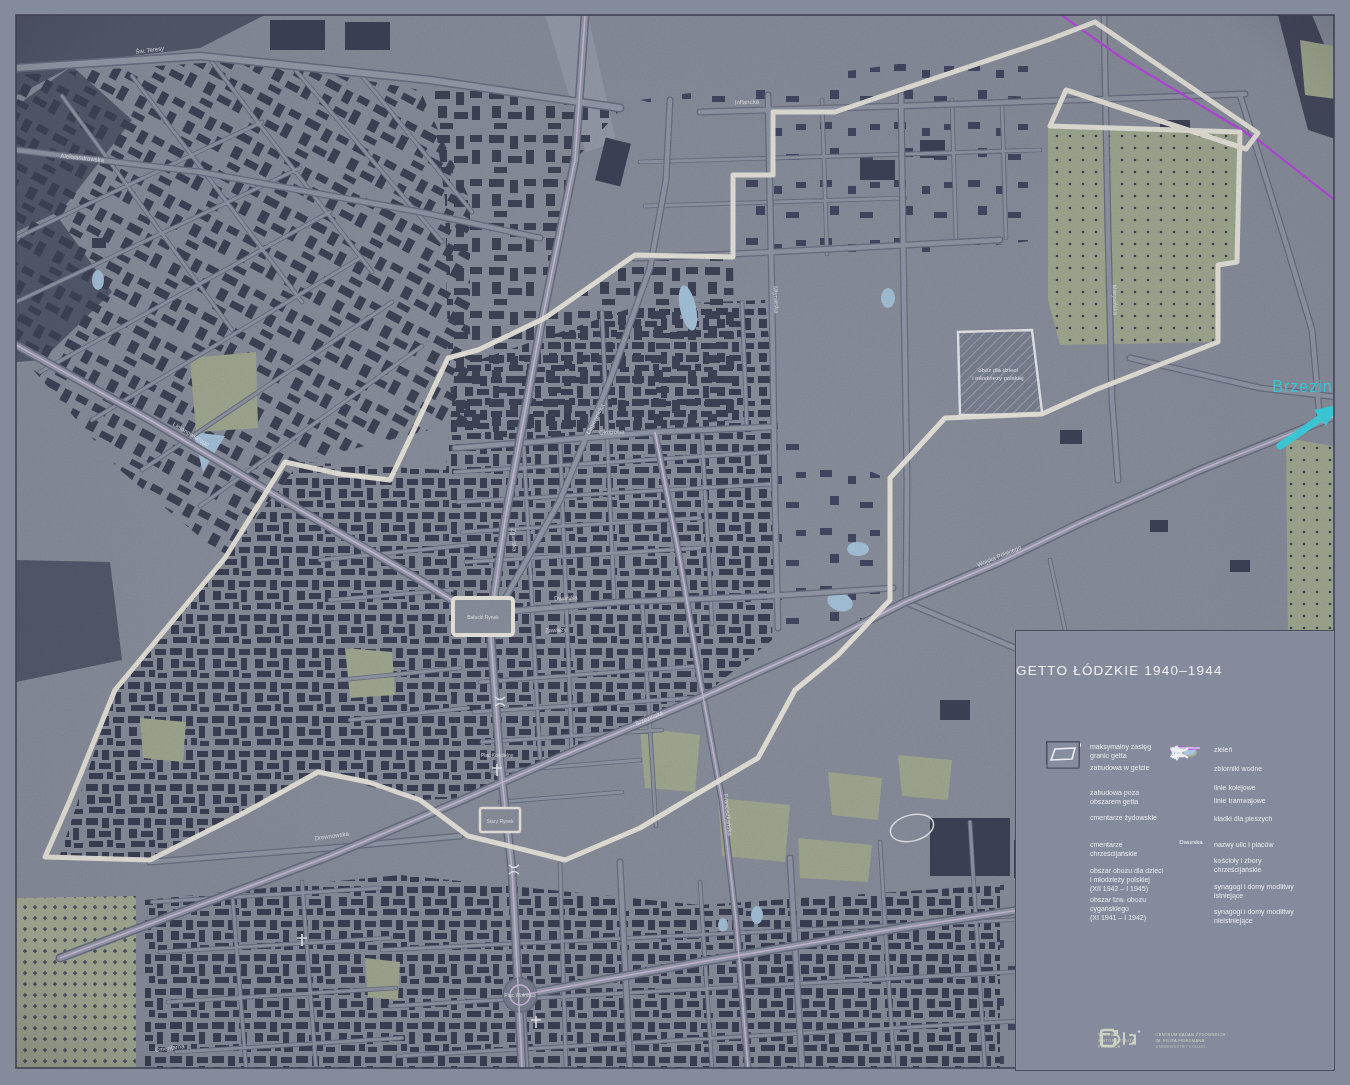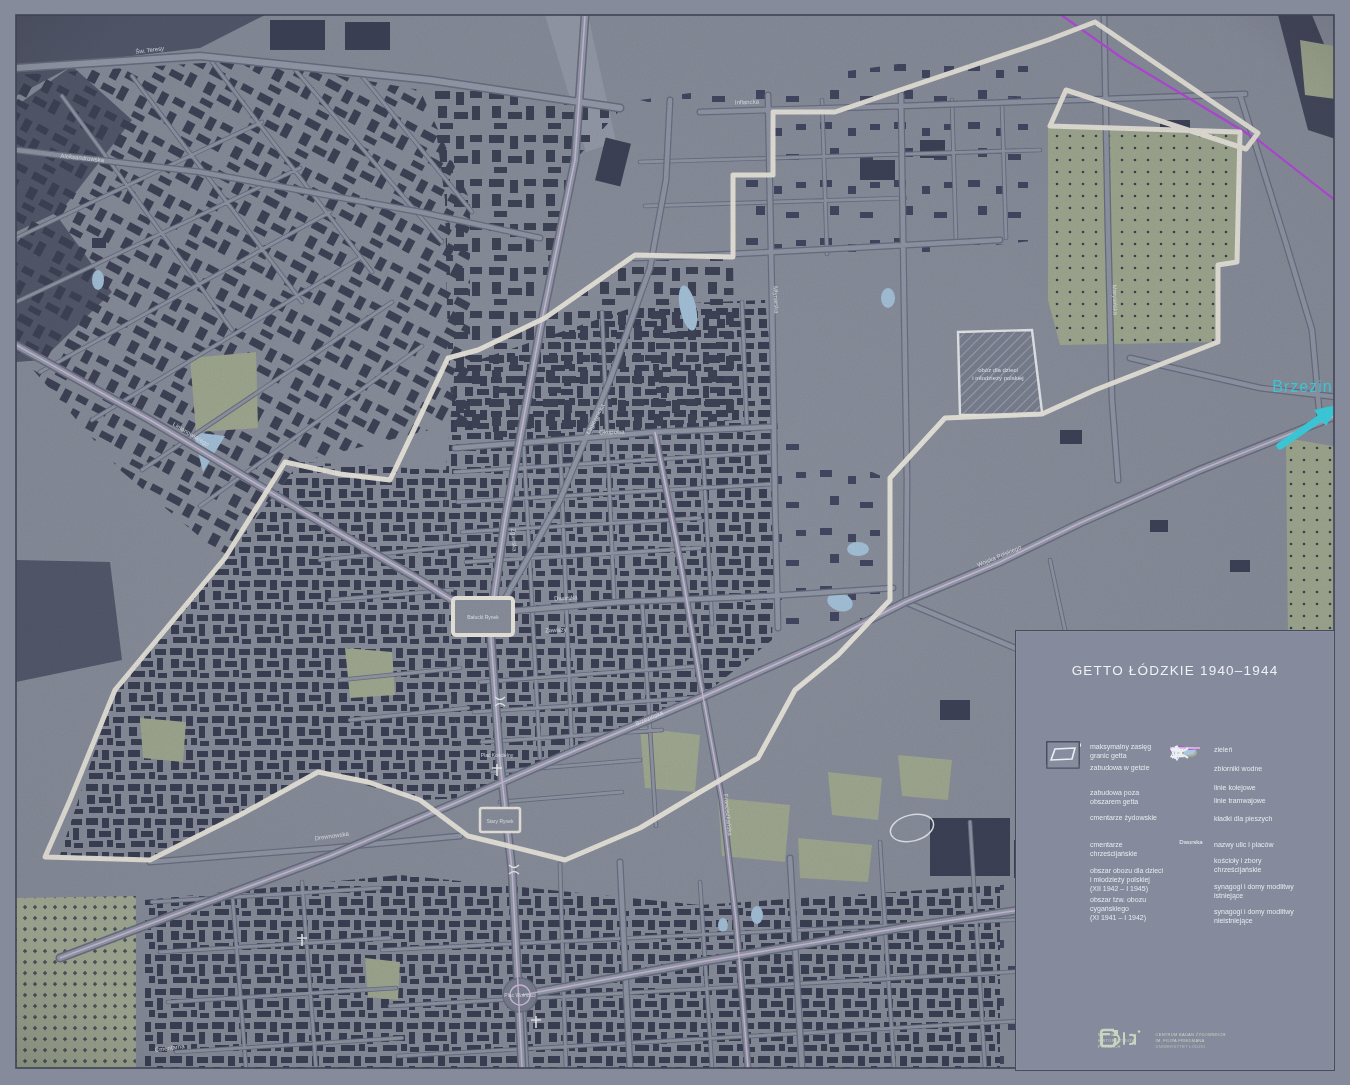--- a/index.html
+++ b/index.html
@@ -6,21 +6,21 @@
   .stage{position:relative;width:1350px;height:1085px;background:#868b9c;overflow:hidden;
          font-family:"Liberation Sans",sans-serif;}
   .stage svg{display:block;position:absolute;left:0;top:0;}
   .slab{fill:#e9ebf2;text-anchor:middle;opacity:.92;font-family:"Liberation Sans",sans-serif;}
   .plab{fill:#eef0f4;text-anchor:middle;font-family:"Liberation Sans",sans-serif;}
 
   
   .legend{position:absolute;left:1015px;top:630px;width:318px;height:439px;
           background:#858b9c;border:1px solid #474b5c;box-shadow:0 0 0 1px rgba(255,255,255,.04) inset;
           color:#e9ebf0;}
-  .ltitle{position:absolute;top:32px;left:0;width:100%;text-align:center;
+  .ltitle{position:absolute;top:32px;left:0;width:100%;text-align:left;
           font-size:13.5px;letter-spacing:1.2px;color:#f0f1f5;}
   .lcol{position:absolute;left:30px;top:110px;width:122px;}
   .rcol{position:absolute;left:152px;top:113px;width:160px;}
   .lrow{display:flex;align-items:flex-start;}
   .lic{flex:0 0 44px;display:flex;justify-content:flex-start;align-items:center;}
   .ric{flex:0 0 46px;display:flex;justify-content:center;align-items:flex-start;}
   .llab{font-size:7px;line-height:1.3;white-space:pre-line;color:#e7e9ee;padding-top:1px;}
   .credits{position:absolute;left:82px;bottom:14px;display:flex;gap:20px;align-items:center;color:#cfd7c4;}
   .logotext{font-size:4px;line-height:1.5;letter-spacing:.3px;white-space:pre-line;color:#ccd4c1;}
   .logotext .dim{opacity:.7;}

